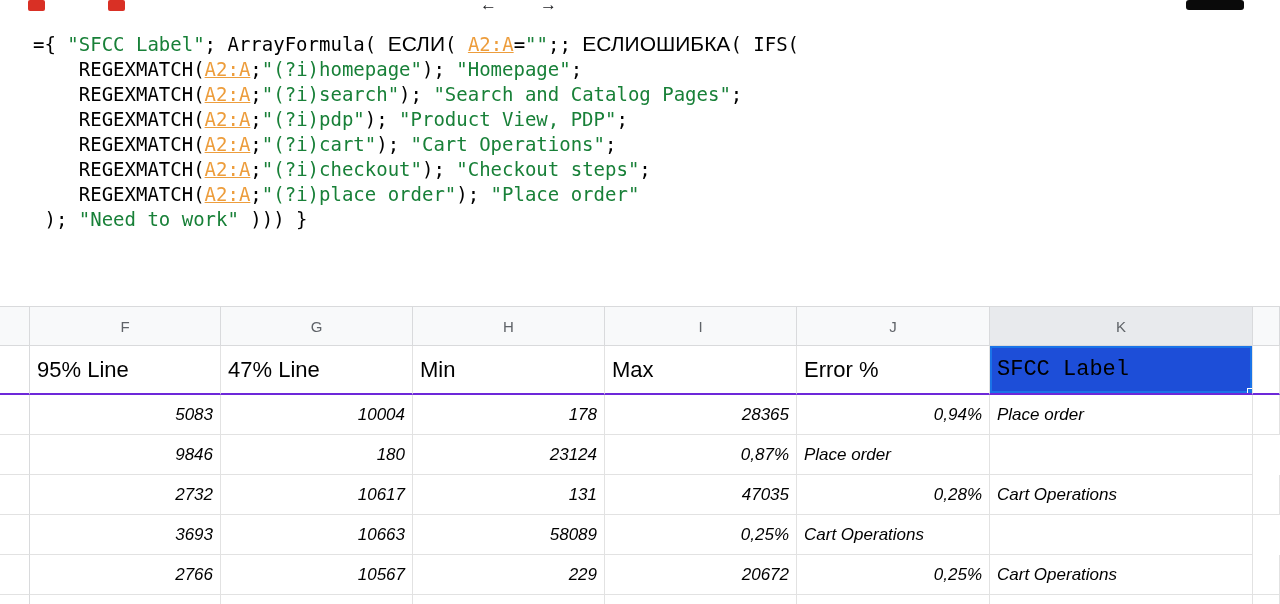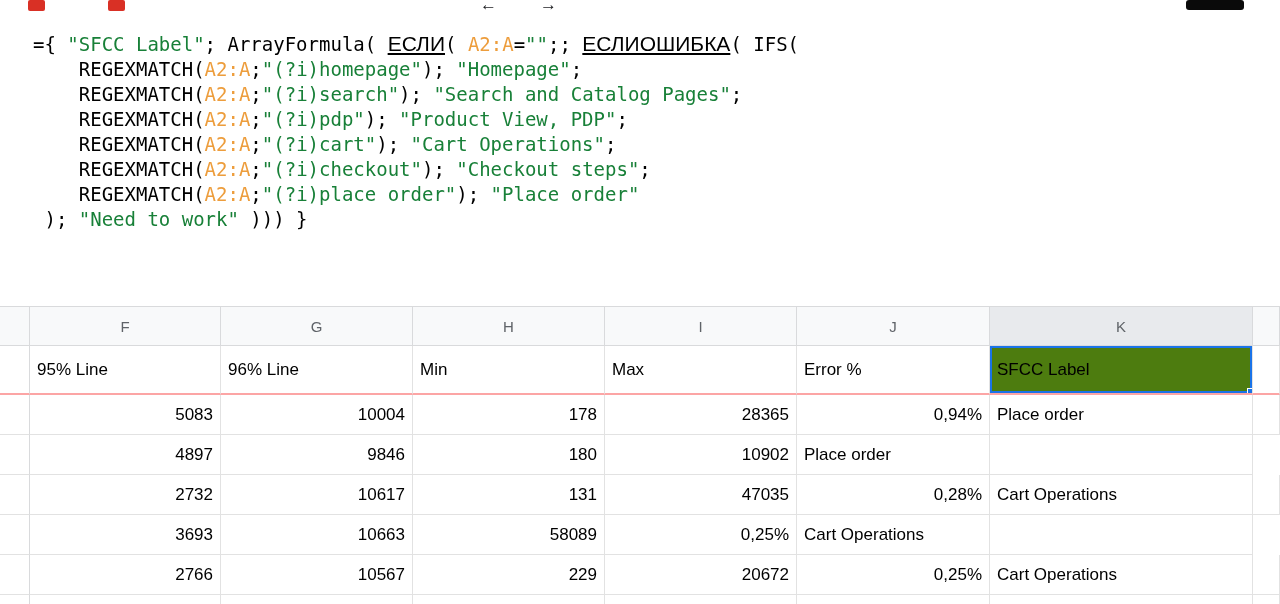--- a/index.html
+++ b/index.html
@@ -9,31 +9,31 @@
   .topstrip{position:absolute;top:0;left:0;width:1280px;height:15px;overflow:hidden;background:#fff;}
   .red-ic{position:absolute;top:0;width:17px;height:11px;background:#D93025;border-radius:2px;}
   .arrow-ic{position:absolute;top:-4px;font-size:17px;font-weight:700;color:#202124;line-height:17px;}
   .black-bar{position:absolute;left:1186px;top:0;width:58px;height:10px;background:#0a0a0a;border-radius:3px;}
 
   
   .formula{position:absolute;top:31px;left:33px;right:0;font-family:"DejaVu Sans Mono","Liberation Mono",monospace;font-size:19px;line-height:25px;color:#000;white-space:pre;}
   .fline{white-space:pre;}
   .tok-p{color:#000;}
   .tok-s{color:var(--c-string,#188038);}
-  .tok-r{color:var(--c-range,#ED9D3C);}
-  .tok-y{font-family:"Liberation Sans",sans-serif;font-size:21px;text-decoration:underline;}
+  .tok-r{color:var(--c-range,#ED9D3C);text-decoration:underline;}
+  .tok-y{font-family:"Liberation Sans",sans-serif;font-size:21px;}
 
   
   .sheet{position:absolute;top:306px;left:0;width:1280px;}
   .grid-row{display:grid;grid-template-columns:30px 191px 192px 192px 192px 193px 263px 27px;}
   .cell{box-sizing:border-box;border-right:1px solid #e2e2e2;border-bottom:1px solid #e2e2e2;overflow:hidden;background:#fff;}
   .row-letters .cell{height:40px;background:#f8f9fa;border-top:1px solid #d9dadc;border-right:1px solid #d9dadc;border-bottom:1px solid #d9dadc;display:flex;align-items:center;justify-content:center;color:#5f6368;font-size:15px;}
   .row-letters .sel{background:#e8eaed;}
-  .row-fields .cell{height:49px;display:flex;align-items:center;padding:0 7px;font-size:17px;color:#000;border-bottom:2px solid #fca5a5;}
-  .row-data .cell{height:40px;display:flex;align-items:center;padding:0 7px;font-size:17px;color:#000;}
+  .row-fields .cell{height:49px;display:flex;align-items:center;padding:0 7px;font-size:22px;color:#000;border-bottom:2px solid #6d28d9;}
+  .row-data .cell{height:40px;display:flex;align-items:center;padding:0 7px;font-size:17px;color:#000;font-style:italic;}
   .row-partial .cell{height:10px;border-bottom:none;}
   .num{justify-content:flex-end;}
   .txt{justify-content:flex-start;}
   .rowhdr{border-right:1px solid #d9dadc !important;}
   .selcell{position:relative;box-shadow:inset 0 0 0 2px var(--c-selborder,#1A73E8);z-index:2;}
   .fill-handle{position:absolute;right:-4px;bottom:-4px;width:7px;height:7px;background:var(--c-selborder,#1A73E8);border:1px solid #fff;z-index:3;}
 </style>
 </head>
 <body>
 
@@ -54,43 +54,43 @@
       <div class="cell">G</div>
       <div class="cell">H</div>
       <div class="cell">I</div>
       <div class="cell">J</div>
       <div class="cell sel">K</div>
       <div class="cell"></div>
     </div>
     <div class="grid-row row-fields">
       <div class="cell rowhdr"></div>
       <div class="cell txt">95% Line</div>
-      <div class="cell txt">96% Line</div>
+      <div class="cell txt">47% Line</div>
       <div class="cell txt">Min</div>
       <div class="cell txt">Max</div>
       <div class="cell txt">Error %</div>
-      <div class="cell txt selcell" style="background: #4d7c0f;">SFCC Label<div class="fill-handle"></div></div>
+      <div class="cell txt selcell" style="background: #1d4ed8; font-family: Liberation Mono, monospace;">SFCC Label<div class="fill-handle"></div></div>
       <div class="cell"></div>
     </div>
     <div class="grid-row row-data">
       <div class="cell rowhdr"></div>
       <div class="cell num">5083</div>
       <div class="cell num">10004</div>
       <div class="cell num">178</div>
       <div class="cell num">28365</div>
       <div class="cell num">0,94%</div>
       <div class="cell txt">Place order</div>
       <div class="cell"></div>
     </div>
     <div class="grid-row row-data">
       <div class="cell rowhdr"></div>
-      <div class="cell num">4897</div>
       <div class="cell num">9846</div>
       <div class="cell num">180</div>
-      <div class="cell num">10902</div>
+      <div class="cell num">23124</div>
+      <div class="cell num">0,87%</div>
       <div class="cell txt">Place order</div>
       <div class="cell"></div>
     </div>
     <div class="grid-row row-data">
       <div class="cell rowhdr"></div>
       <div class="cell num">2732</div>
       <div class="cell num">10617</div>
       <div class="cell num">131</div>
       <div class="cell num">47035</div>
       <div class="cell num">0,28%</div>

